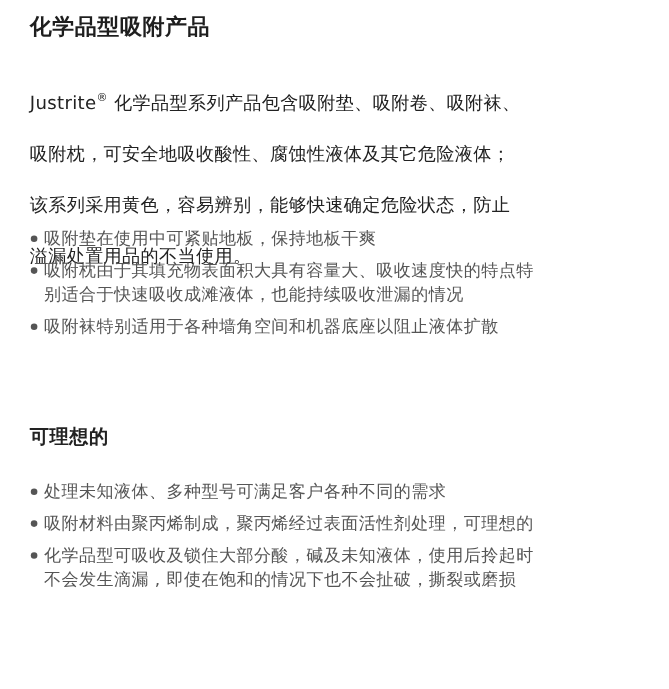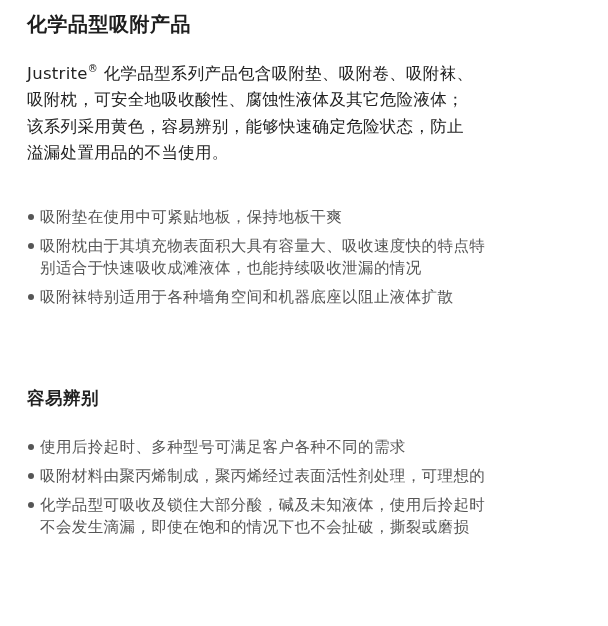--- a/index.html
+++ b/index.html
@@ -35,21 +35,21 @@
     top: 61px;
     left: 27px;
     width: 540px;
     margin: 0;
     font-size: 16.5px;
     line-height: 26.3px;
     color: #222;
     font-weight: 500;
     letter-spacing: 0.3px;
   }
-  .intro .line { display: block; white-space: nowrap; }
+  .intro .line { display: block; white-space: nowrap; margin-top: 20px; }
   .intro sup {
     font-size: 10px;
     line-height: 0;
     vertical-align: 7px;
   }
   ul.bullets {
     position: absolute;
     left: 27px;
     margin: 0;
     padding: 0;
@@ -112,26 +112,26 @@
       <span class="bullet-dot"></span>
       <span class="bl">吸附枕由于其填充物表面积大具有容量大、吸收速度快的特点特</span>
       <span class="bl">别适合于快速吸收成滩液体，也能持续吸收泄漏的情况</span>
     </li>
     <li>
       <span class="bullet-dot"></span>
       <span class="bl">吸附袜特别适用于各种墙角空间和机器底座以阻止液体扩散</span>
     </li>
   </ul>
 
-  <h2 class="section-heading">容易辨别</h2>
+  <h2 class="section-heading">可理想的</h2>
 
   <ul class="bullets" id="bullets-features">
     <li>
       <span class="bullet-dot"></span>
-      <span class="bl">使用后拎起时、多种型号可满足客户各种不同的需求</span>
+      <span class="bl">处理未知液体、多种型号可满足客户各种不同的需求</span>
     </li>
     <li>
       <span class="bullet-dot"></span>
       <span class="bl">吸附材料由聚丙烯制成，聚丙烯经过表面活性剂处理，可理想的</span>
     </li>
     <li>
       <span class="bullet-dot"></span>
       <span class="bl">化学品型可吸收及锁住大部分酸，碱及未知液体，使用后拎起时</span>
       <span class="bl">不会发生滴漏 , 即使在饱和的情况下也不会扯破，撕裂或磨损</span>
     </li>

